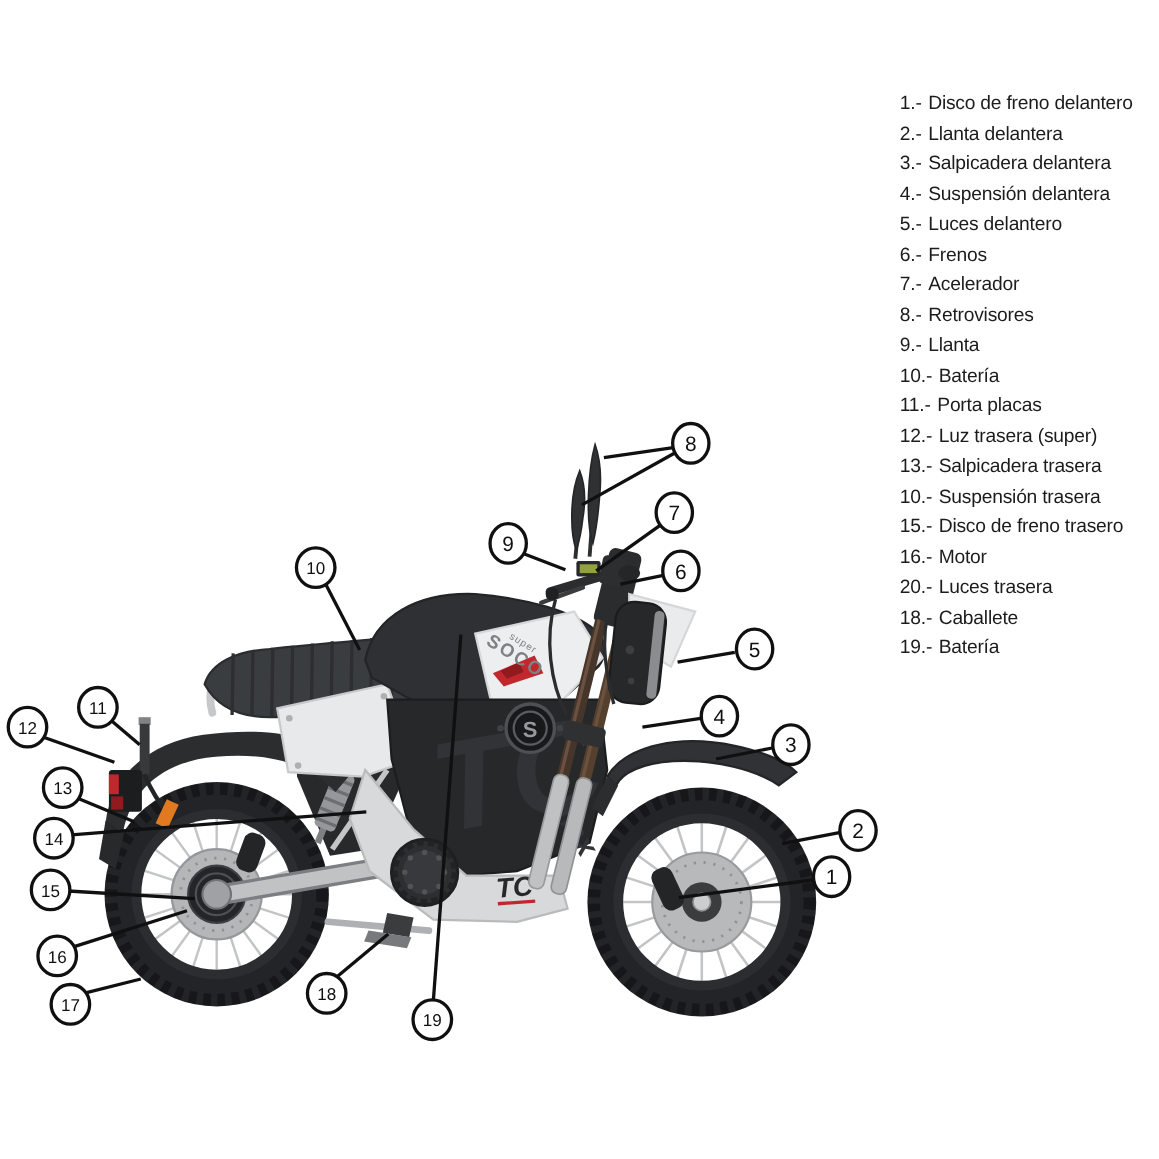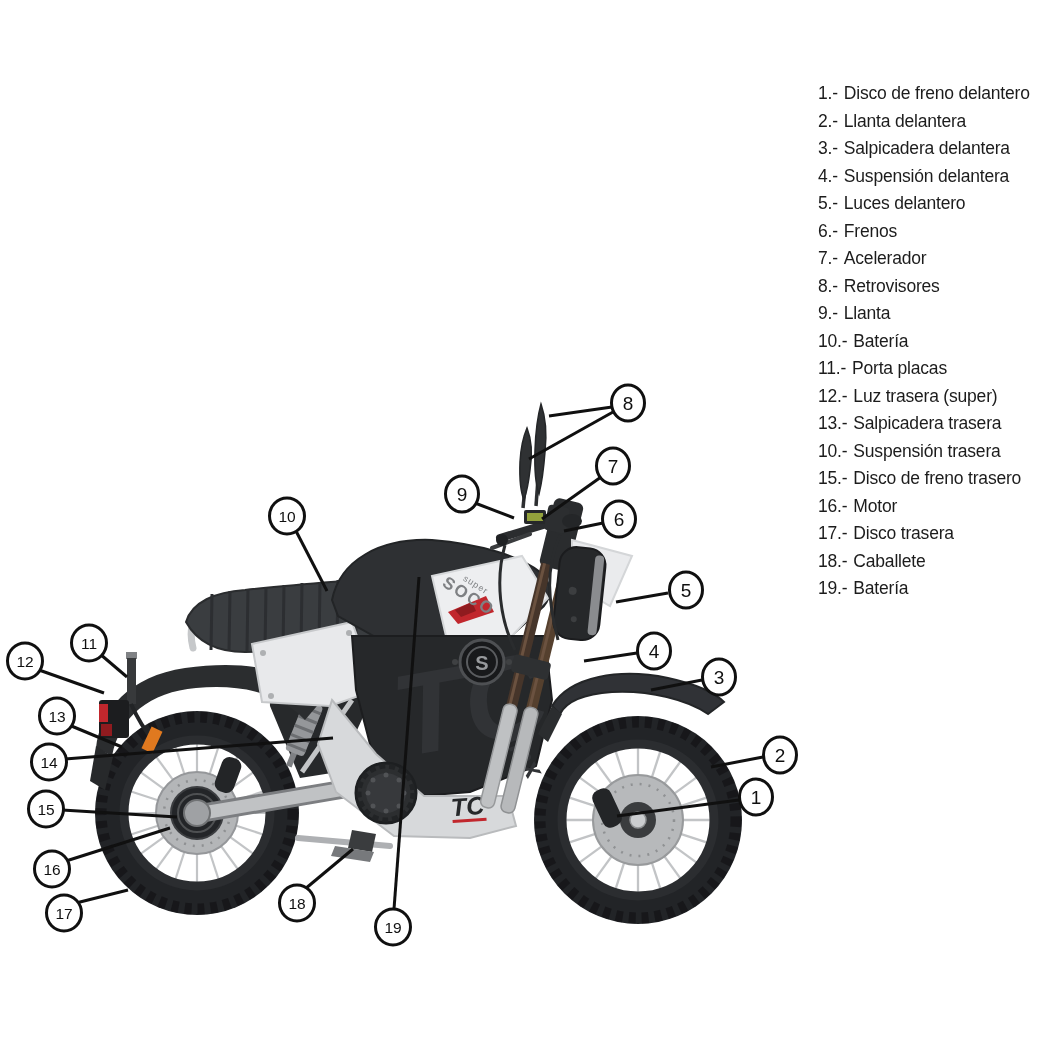--- a/index.html
+++ b/index.html
@@ -402,22 +402,22 @@
       </div>
   <div class="legend-row">
         <span class="lg-num">15.-</span>
         <span class="lg-label">Disco de freno trasero</span>
       </div>
   <div class="legend-row">
         <span class="lg-num">16.-</span>
         <span class="lg-label">Motor</span>
       </div>
   <div class="legend-row">
-        <span class="lg-num">17.-</span>
-        <span class="lg-label">Disco trasera</span>
+        <span class="lg-num">20.-</span>
+        <span class="lg-label">Luces trasera</span>
       </div>
   <div class="legend-row">
         <span class="lg-num">18.-</span>
         <span class="lg-label">Caballete</span>
       </div>
   <div class="legend-row">
         <span class="lg-num">19.-</span>
         <span class="lg-label">Batería</span>
       </div>
 </div>

